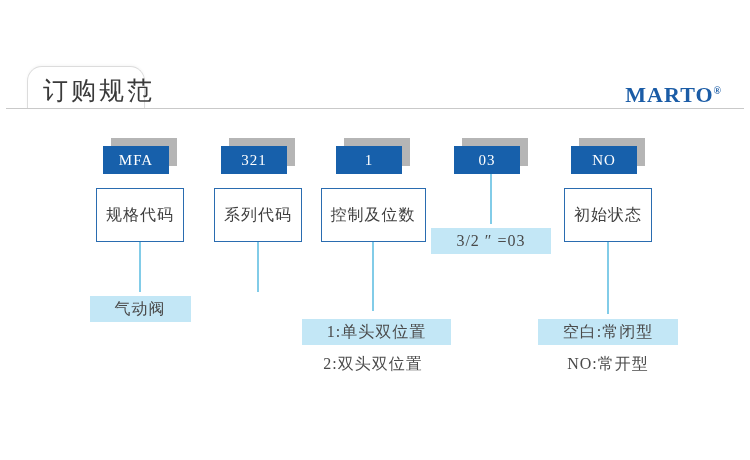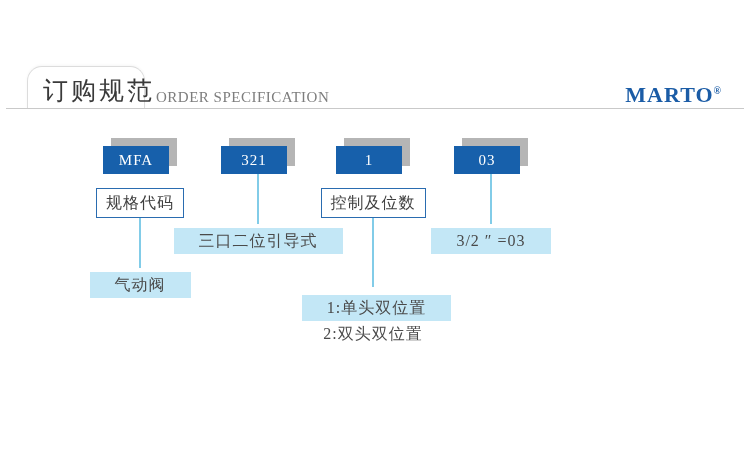--- a/index.html
+++ b/index.html
@@ -60,70 +60,69 @@
   }
   .codebox {
     position: absolute; left: 0; top: 8px;
     width: 66px; height: 28px; background: #1760ab;
     color: #ffffff; font-size: 15px; letter-spacing: 1px;
     display: flex; align-items: center; justify-content: center;
   }
   .labelbox {
     margin-top: 14px;
     border: 1px solid #2a6cb0; background: #ffffff;
-    padding: 4px 9px; line-height: 20px;
+    padding: 16px 9px; line-height: 20px;
     font-size: 16px; color: #3f3f3f; letter-spacing: 1px;
     white-space: nowrap;
   }
   .connector { width: 2px; background: #82cce8; }
   .col-1 .connector, .col-2 .connector, .col-4 .connector { height: 50px; }
   .col-3 .connector { height: 69px; }
   .col-5 .connector { height: 72px; }
 
   .note {
     font-size: 16px; color: #4a4a4a; line-height: 20px;
     padding: 3px 25px; white-space: nowrap; letter-spacing: 1px;
   }
   .note.hl { background: #c3e7f6; }
   .note.first { margin-top: 4px; }
   .col-3 .note.first { margin-top: 8px; margin-left: 7px; }
   .col-5 .note.first { margin-top: 5px; }
-  .note.second { }
+  .note.second { margin-top: 6px; }
 </style>
 </head>
 <body>
 
 <div class="page">
 
   <div class="title-tab">
     <div class="title-text">订购规范</div>
   </div>
-  <div class="subtitle">ORDER SPECIFICATION</div>
   <div class="divider"></div>
   <div class="brand"><span>MARTO</span><sup>®</sup></div>
 
   <div class="columns">
 
     <div class="column col-1">
       <div class="codewrap">
         <div class="codeshadow"></div>
         <div class="codebox">MFA</div>
       </div>
       <div class="labelbox">规格代码</div>
       <div class="connector"></div>
       <div class="note hl first">气动阀</div>
     </div>
 
     <div class="column col-2">
       <div class="codewrap">
         <div class="codeshadow"></div>
         <div class="codebox">321</div>
       </div>
+      <div class="labelbox">系列代码</div>
       <div class="connector"></div>
-      <div class="note hl first">三口二位引导式</div>
     </div>
 
     <div class="column col-3">
       <div class="codewrap">
         <div class="codeshadow"></div>
         <div class="codebox">1</div>
       </div>
       <div class="labelbox">控制及位数</div>
       <div class="connector"></div>
       <div class="note hl first">1:单头双位置</div>
@@ -132,15 +131,25 @@
 
     <div class="column col-4">
       <div class="codewrap">
         <div class="codeshadow"></div>
         <div class="codebox">03</div>
       </div>
       <div class="connector"></div>
       <div class="note hl first">3/2 ″ =03</div>
     </div>
 
+    <div class="column col-5">
+      <div class="codewrap">
+        <div class="codeshadow"></div>
+        <div class="codebox">NO</div>
+      </div>
+      <div class="labelbox">初始状态</div>
+      <div class="connector"></div>
+      <div class="note hl first">空白:常闭型</div>
+      <div class="note second">NO:常开型</div>
+    </div>
 
   </div>
 </div>
 
 </body></html>

